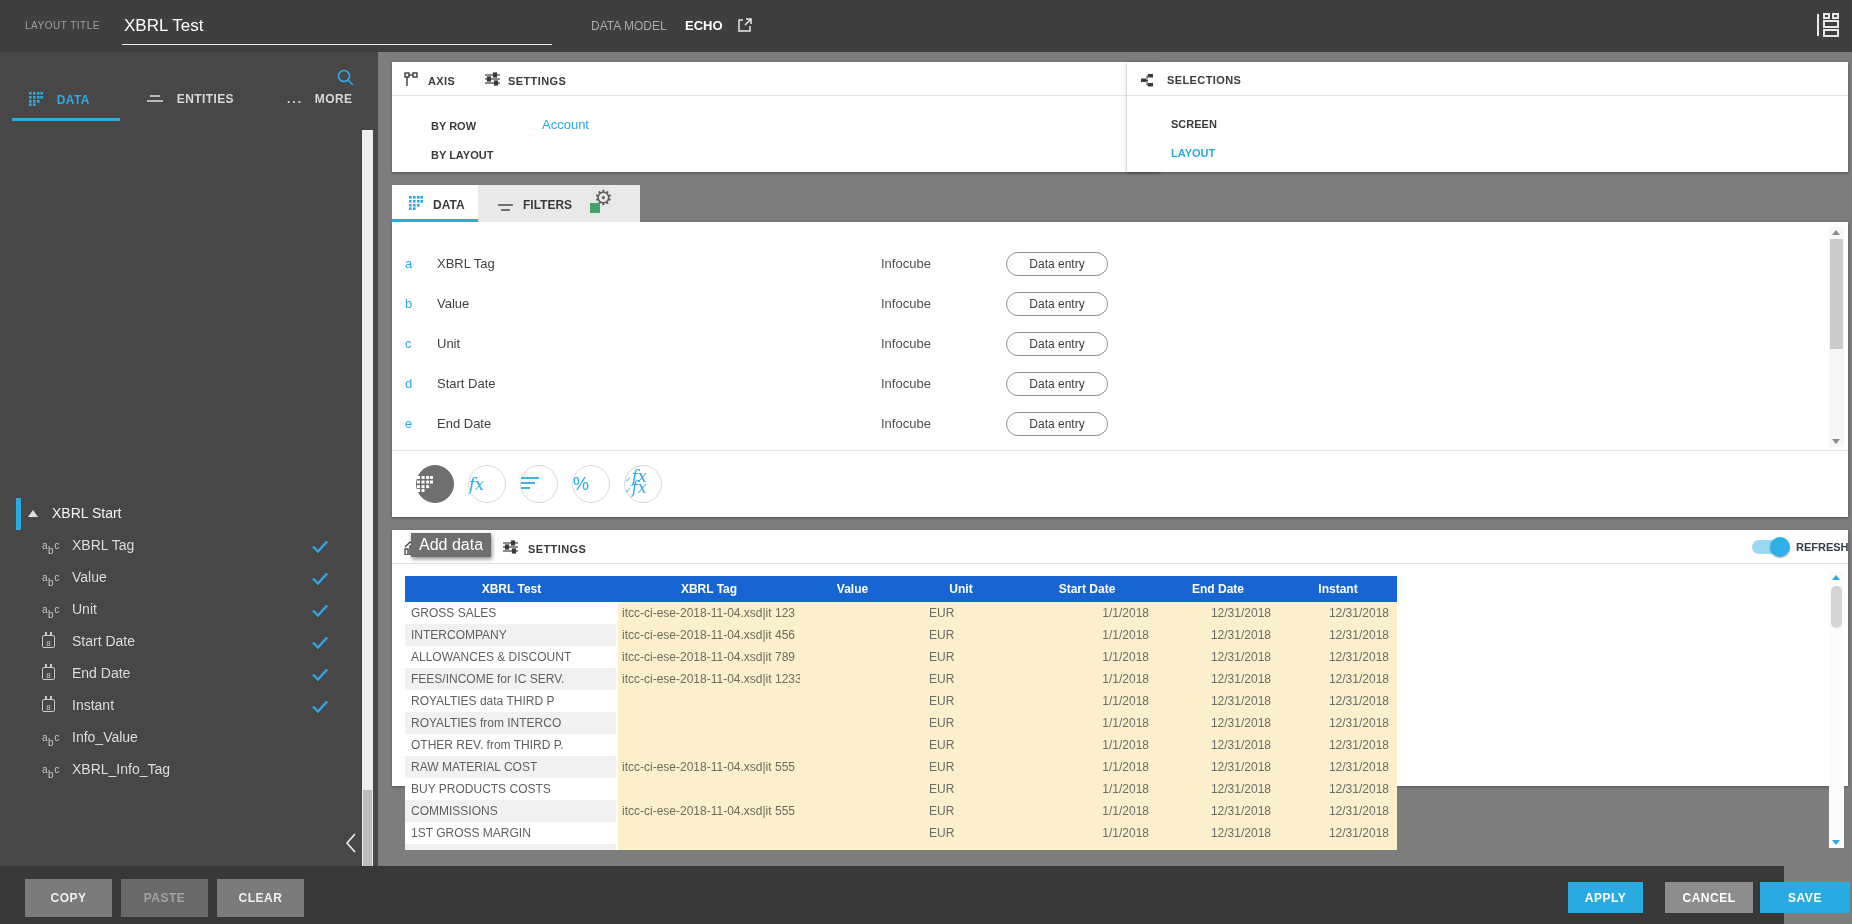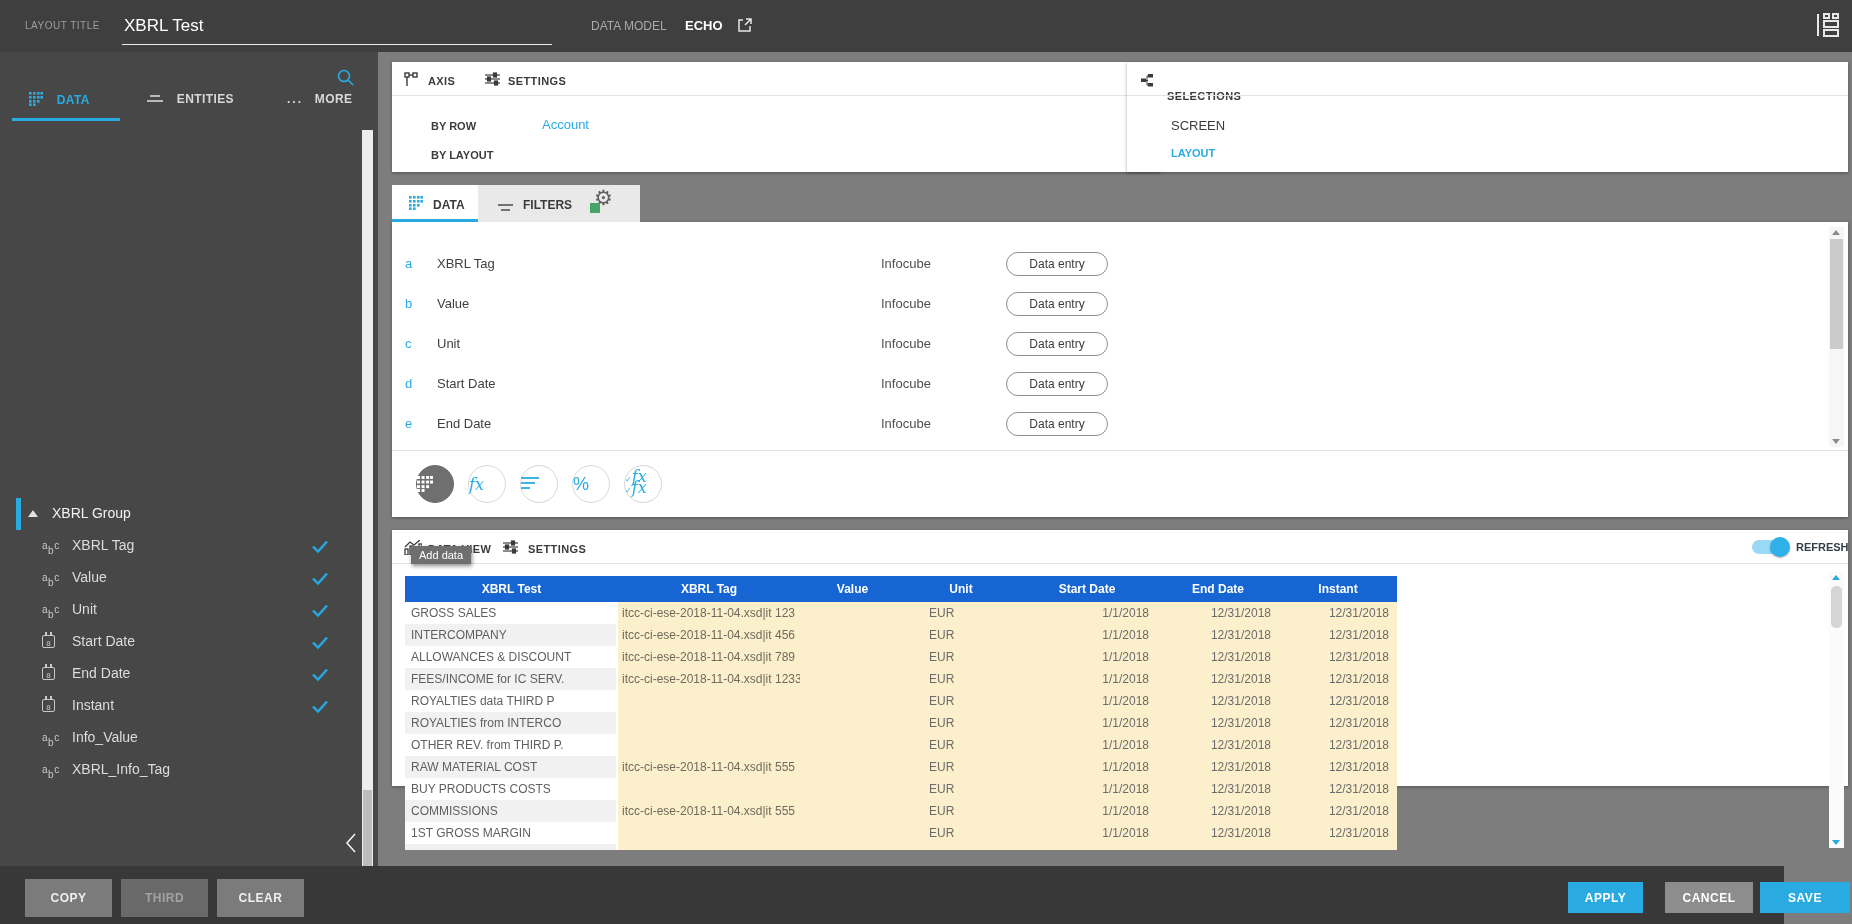--- a/index.html
+++ b/index.html
@@ -62,21 +62,21 @@
   .card{position:absolute;background:#fff;box-shadow:0 1px 3px rgba(0,0,0,.35)}
   .hdr-txt{position:absolute;font-size:11px;font-weight:bold;letter-spacing:.4px;color:#3b3b3b}
   .hdr-ic{position:absolute;color:#3b3b3b}
   .hdiv{position:absolute;left:0;right:0;height:1px;background:#e3e3e3}
   #axis-card{left:392px;top:62px;width:768px;height:110px}
   #selections-card{left:1127px;top:62px;width:721px;height:110px}
   #by-row-label,#by-col-label{position:absolute;left:39px;font-size:11px;font-weight:bold;color:#3b3b3b}
   #by-row-label{top:58px}
   #by-col-label{top:87px}
   #by-row-value{position:absolute;left:150px;top:55px;font-size:13px;color:#29abe2;cursor:pointer}
-  #sel-screen{position:absolute;left:44px;top:56px;font-size:13px;font-weight:normal;color:#3b3b3b;cursor:pointer}
+  #sel-screen{position:absolute;left:44px;top:56px;font-size:11px;font-weight:bold;color:#3b3b3b;cursor:pointer}
   #sel-layout{position:absolute;left:44px;top:85px;font-size:11px;font-weight:bold;color:#29abe2;cursor:pointer}
   
   #data-tab{position:absolute;left:392px;top:185px;width:86px;height:37px;background:#fff;cursor:pointer;z-index:5}
   #data-tab .ul{position:absolute;left:0;bottom:0;width:100%;height:3px;background:#29abe2}
   #data-tab .ic{position:absolute;left:17px;top:11px;color:#29abe2}
   #data-tab .lb{position:absolute;left:41px;top:13px;font-size:12px;font-weight:bold;color:#3b3b3b}
   #filters-tab{position:absolute;left:478px;top:185px;width:162px;height:37px;background:#e9e9e9;cursor:pointer;z-index:5}
   #filters-tab .ic{position:absolute;left:20px;top:14px;color:#4a4a4a}
   #filters-tab .lb{position:absolute;left:45px;top:13px;font-size:12px;font-weight:bold;color:#3b3b3b}
   #gear-wrap{position:absolute;left:108px;top:0px;width:36px;height:37px;cursor:pointer}
@@ -99,21 +99,21 @@
   #circ-fxck{left:232px}
   .fx{font-family:"DejaVu Serif",serif;font-style:italic;font-size:16px}
   .pct{font-size:18px}
   .fx2{font-size:8px;line-height:8px;text-align:left;font-family:"DejaVu Sans",sans-serif}
   
   #sb-data{position:absolute;left:1437px;top:5px;width:15px;height:220px;background:#f6f6f6}
   #sb-data .thumb{position:absolute;left:1px;top:12px;width:13px;height:110px;background:#cbcbcb;cursor:pointer}
   .tri-up{width:0;height:0;border-left:4px solid transparent;border-right:4px solid transparent;border-bottom:5px solid #8b8b8b;position:absolute;left:3px;top:3px}
   .tri-dn{width:0;height:0;border-left:4px solid transparent;border-right:4px solid transparent;border-top:5px solid #8b8b8b;position:absolute;left:3px;bottom:3px}
   
-  #tooltip{position:absolute;left:411px;top:546px;background:#6f6f6f;color:#fff;font-size:11px;padding:3px 8px;box-shadow:1px 2px 4px rgba(0,0,0,.45);z-index:40}
+  #tooltip{position:absolute;left:411px;top:533px;background:#6f6f6f;color:#fff;font-size:16px;padding:3px 8px;box-shadow:1px 2px 4px rgba(0,0,0,.45);z-index:40}
   
   #dataview-card{left:392px;top:530px;width:1456px;height:256px}
   #toggle{position:absolute;left:1360px;top:10px;width:36px;height:14px;border-radius:7px;background:#9ad9f3;cursor:pointer}
   #toggle .knob{position:absolute;right:-2px;top:-3px;width:20px;height:20px;border-radius:50%;background:#2fb0e8;box-shadow:0 1px 2px rgba(0,0,0,.3)}
   #refresh-lbl{position:absolute;left:1404px;top:11px;font-size:11px;font-weight:bold;color:#333f48}
   #tbl{position:absolute;left:13px;top:46px;width:992px;height:274px;overflow:hidden;font-size:12px}
   .thead{display:flex;height:26px;line-height:26px;background:#1765d2;color:#fff;font-weight:bold}
   .th{text-align:center;overflow:hidden;white-space:nowrap}
   .tr{display:flex;height:22px;line-height:22px;cursor:pointer}
   .td{overflow:hidden;white-space:nowrap}
@@ -192,21 +192,21 @@
   </div>
   <div class="side-tab" id="tab-more">
     <span class="dots">...</span>
     <span>MORE</span>
   </div>
   <div id="side-tab-underline"></div>
 
   <div id="tree-group">
     <span id="group-bar"></span>
     <span id="group-tri"></span>
-    <span id="group-label">XBRL Group</span>
+    <span id="group-label">XBRL Start</span>
   </div>
   <div id="tree-items">
       <div class="titem">
         <span class="ticon"><span class="abc"><i>a</i><b>b</b><i>c</i></span></span>
         <span class="tlabel">XBRL Tag</span>
         <span class="tcheck"><svg width="16" height="13" viewBox="0 0 16 13">
             <polyline points="1,6.5 6,11.5 15,1.5" fill="none" stroke="#29abe2" stroke-width="2.4"></polyline>
           </svg></span>
       </div>
       <div class="titem">
@@ -294,21 +294,21 @@
 
 <div class="card" id="selections-card">
   <span class="hdr-ic" style="left:14px;top:11px">
     <svg width="13" height="13" viewBox="0 0 13 13" fill="currentColor">
       <rect x="7" y="0" width="5" height="3.5"></rect>
         <rect x="7" y="9" width="5" height="3.5"></rect>
         <rect x="0" y="4.5" width="5" height="3.5"></rect>
       <path d="M5 6.5 H7 M7 2 H6 V11 H7" fill="none" stroke="currentColor" stroke-width="1"></path>
     </svg>
   </span>
-  <span class="hdr-txt" style="left:40px;top:28px">SELECTIONS</span>
+  <span class="hdr-txt" style="left:40px;top:12px">SELECTIONS</span>
   <div class="hdiv" style="top:33px"></div>
   <span id="sel-screen">SCREEN</span>
   <span id="sel-layout">LAYOUT</span>
 </div>
 
 <div id="data-tab">
   <span class="ic">
     <svg width="14" height="14" viewBox="0 0 14 14" fill="currentColor">
       <rect x="0" y="0" width="2.6" height="2.6"></rect>
         <rect x="4" y="0" width="2.6" height="2.6"></rect>
@@ -572,18 +572,18 @@
 
   <div id="sb-dv">
     <span class="tri-up"></span>
     <span class="thumb"></span>
     <span class="tri-dn"></span>
   </div>
 </div>
 
 <div id="bottombar">
   <button class="gbtn" id="btn-copy">COPY</button>
-  <button class="gbtn" id="btn-paste">THIRD</button>
+  <button class="gbtn" id="btn-paste">PASTE</button>
   <button class="gbtn" id="btn-clear">CLEAR</button>
   <button class="cbtn" id="btn-apply">APPLY</button>
   <button class="cbtn" id="btn-cancel">CANCEL</button>
   <button class="cbtn" id="btn-save">SAVE</button>
 </div>
 
 </body></html>

